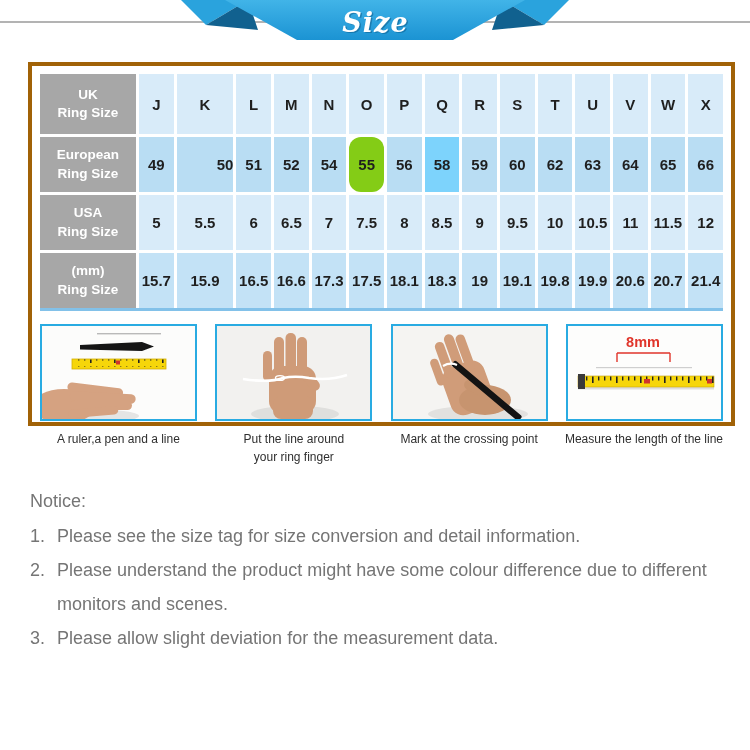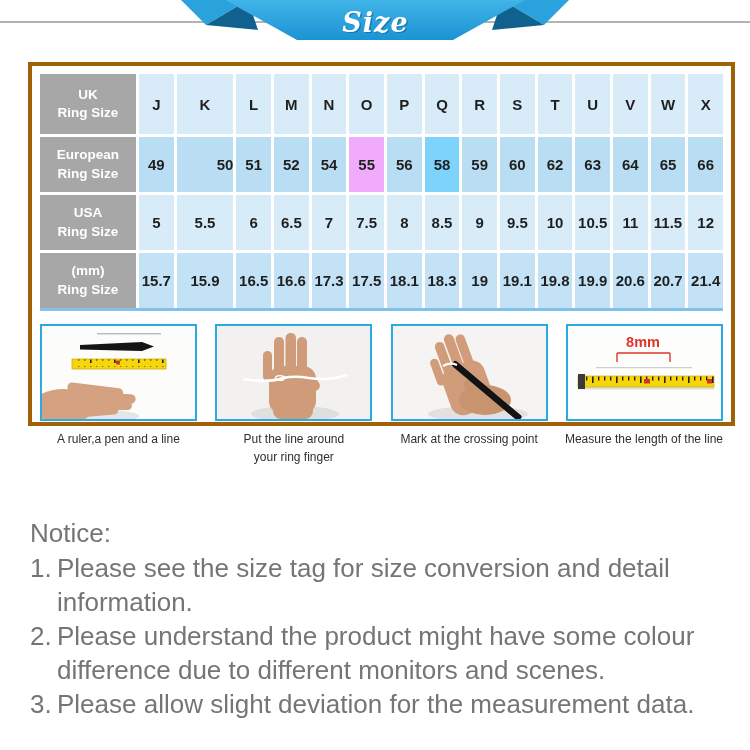--- a/index.html
+++ b/index.html
@@ -29,22 +29,22 @@
   .instructions{display:flex;justify-content:space-between;margin-top:13px;}
   .card{width:157px;}
   .imgbox{width:153px;height:93px;border:2px solid #29abe2;background:#fbfbfa;
           overflow:hidden;}
   .imgbox svg{display:block;}
   .caption{margin-top:9px;font-size:12px;color:#2f2f2f;text-align:center;line-height:1.5;}
   .card:nth-child(2) .caption{max-width:122px;margin-left:auto;margin-right:auto;}
   .card:nth-child(4) .caption{width:176px;margin-left:-10px;}
 
   
-  .notice{position:absolute;top:516px;left:30px;width:680px;color:#757575;
-          font-size:26px;line-height:34px;}
+  .notice{position:absolute;top:484px;left:30px;width:680px;color:#757575;
+          font-size:18px;line-height:34px;}
   .notice-heading{margin-bottom:1px;}
   .notice-item{display:flex;}
   .notice-item .num{flex:0 0 27px;}
   .notice-item .txt{flex:1;max-width:650px;}
 </style>
 </head>
 <body>
 
 <div class="page">
 
@@ -91,21 +91,21 @@
         <div class="cell data-cell" style="background: rgb(216, 235, 249);">V</div>
         <div class="cell data-cell" style="background: rgb(216, 235, 249);">W</div>
         <div class="cell data-cell" style="background: rgb(216, 235, 249);">X</div>
         <div class="cell label-cell" style="background: rgb(167, 167, 167);">European
 Ring Size</div>
         <div class="cell data-cell" style="background: rgb(185, 221, 243);">49</div>
         <div class="cell data-cell" style="background: rgb(185, 221, 243); padding-left: 40px;">50</div>
         <div class="cell data-cell" style="background: rgb(185, 221, 243);">51</div>
         <div class="cell data-cell" style="background: rgb(185, 221, 243);">52</div>
         <div class="cell data-cell" style="background: rgb(185, 221, 243);">54</div>
-        <div class="cell data-cell" style="background: #f0abfc;">55</div>
+        <div class="cell data-cell" style="background: #84cc16; border-radius: 12px;">55</div>
         <div class="cell data-cell" style="background: rgb(185, 221, 243);">56</div>
         <div class="cell data-cell" style="background: #7dd3fc;">58</div>
         <div class="cell data-cell" style="background: rgb(185, 221, 243);">59</div>
         <div class="cell data-cell" style="background: rgb(185, 221, 243);">60</div>
         <div class="cell data-cell" style="background: rgb(185, 221, 243);">62</div>
         <div class="cell data-cell" style="background: rgb(185, 221, 243);">63</div>
         <div class="cell data-cell" style="background: rgb(185, 221, 243);">64</div>
         <div class="cell data-cell" style="background: rgb(185, 221, 243);">65</div>
         <div class="cell data-cell" style="background: rgb(185, 221, 243);">66</div>
         <div class="cell label-cell" style="background: rgb(167, 167, 167);">USA

